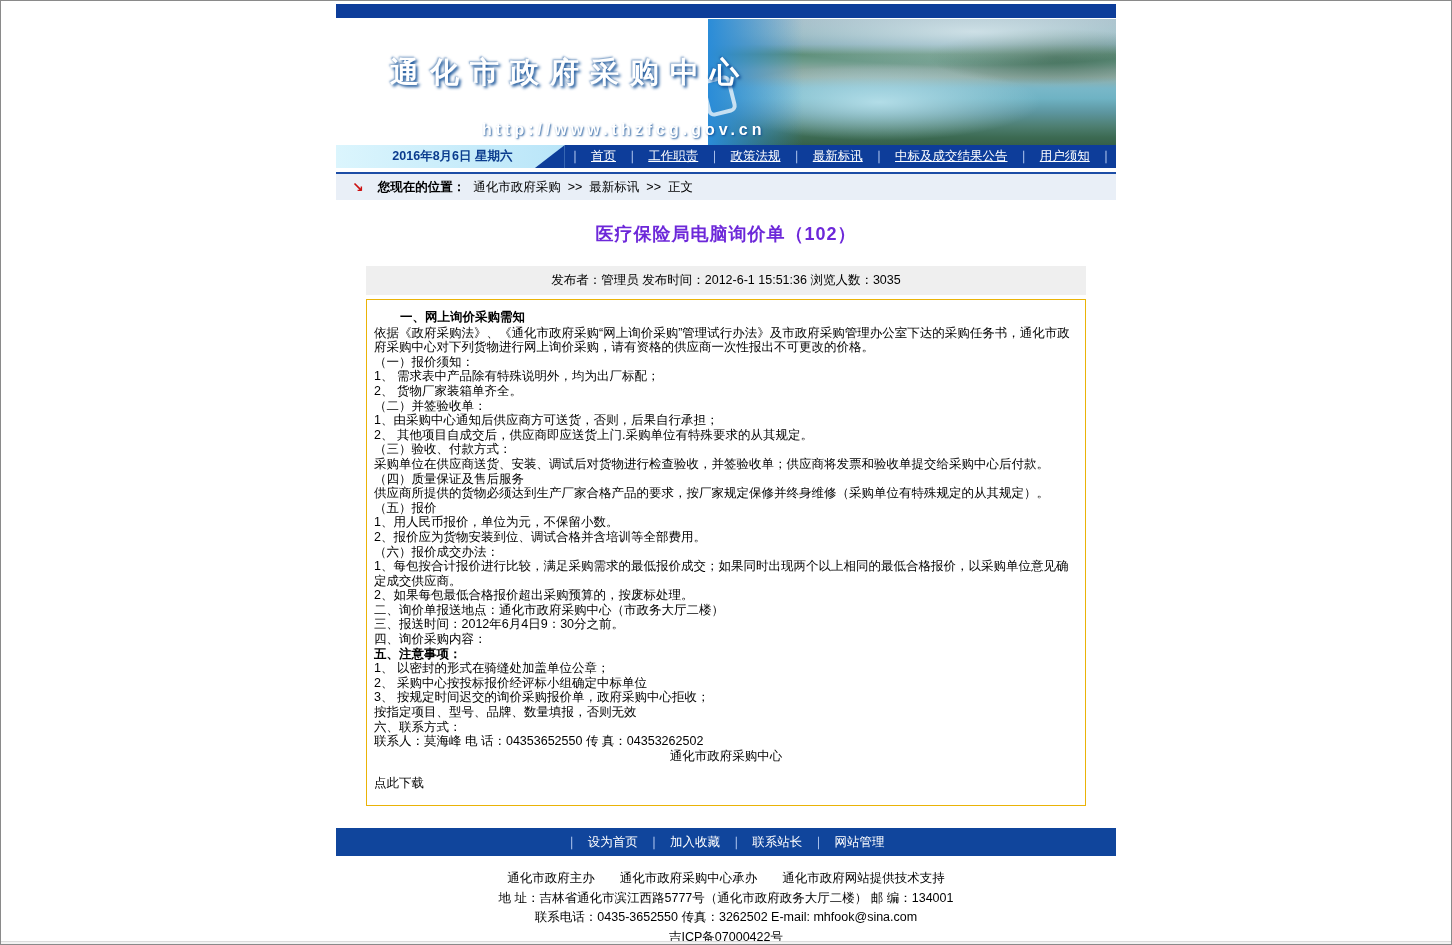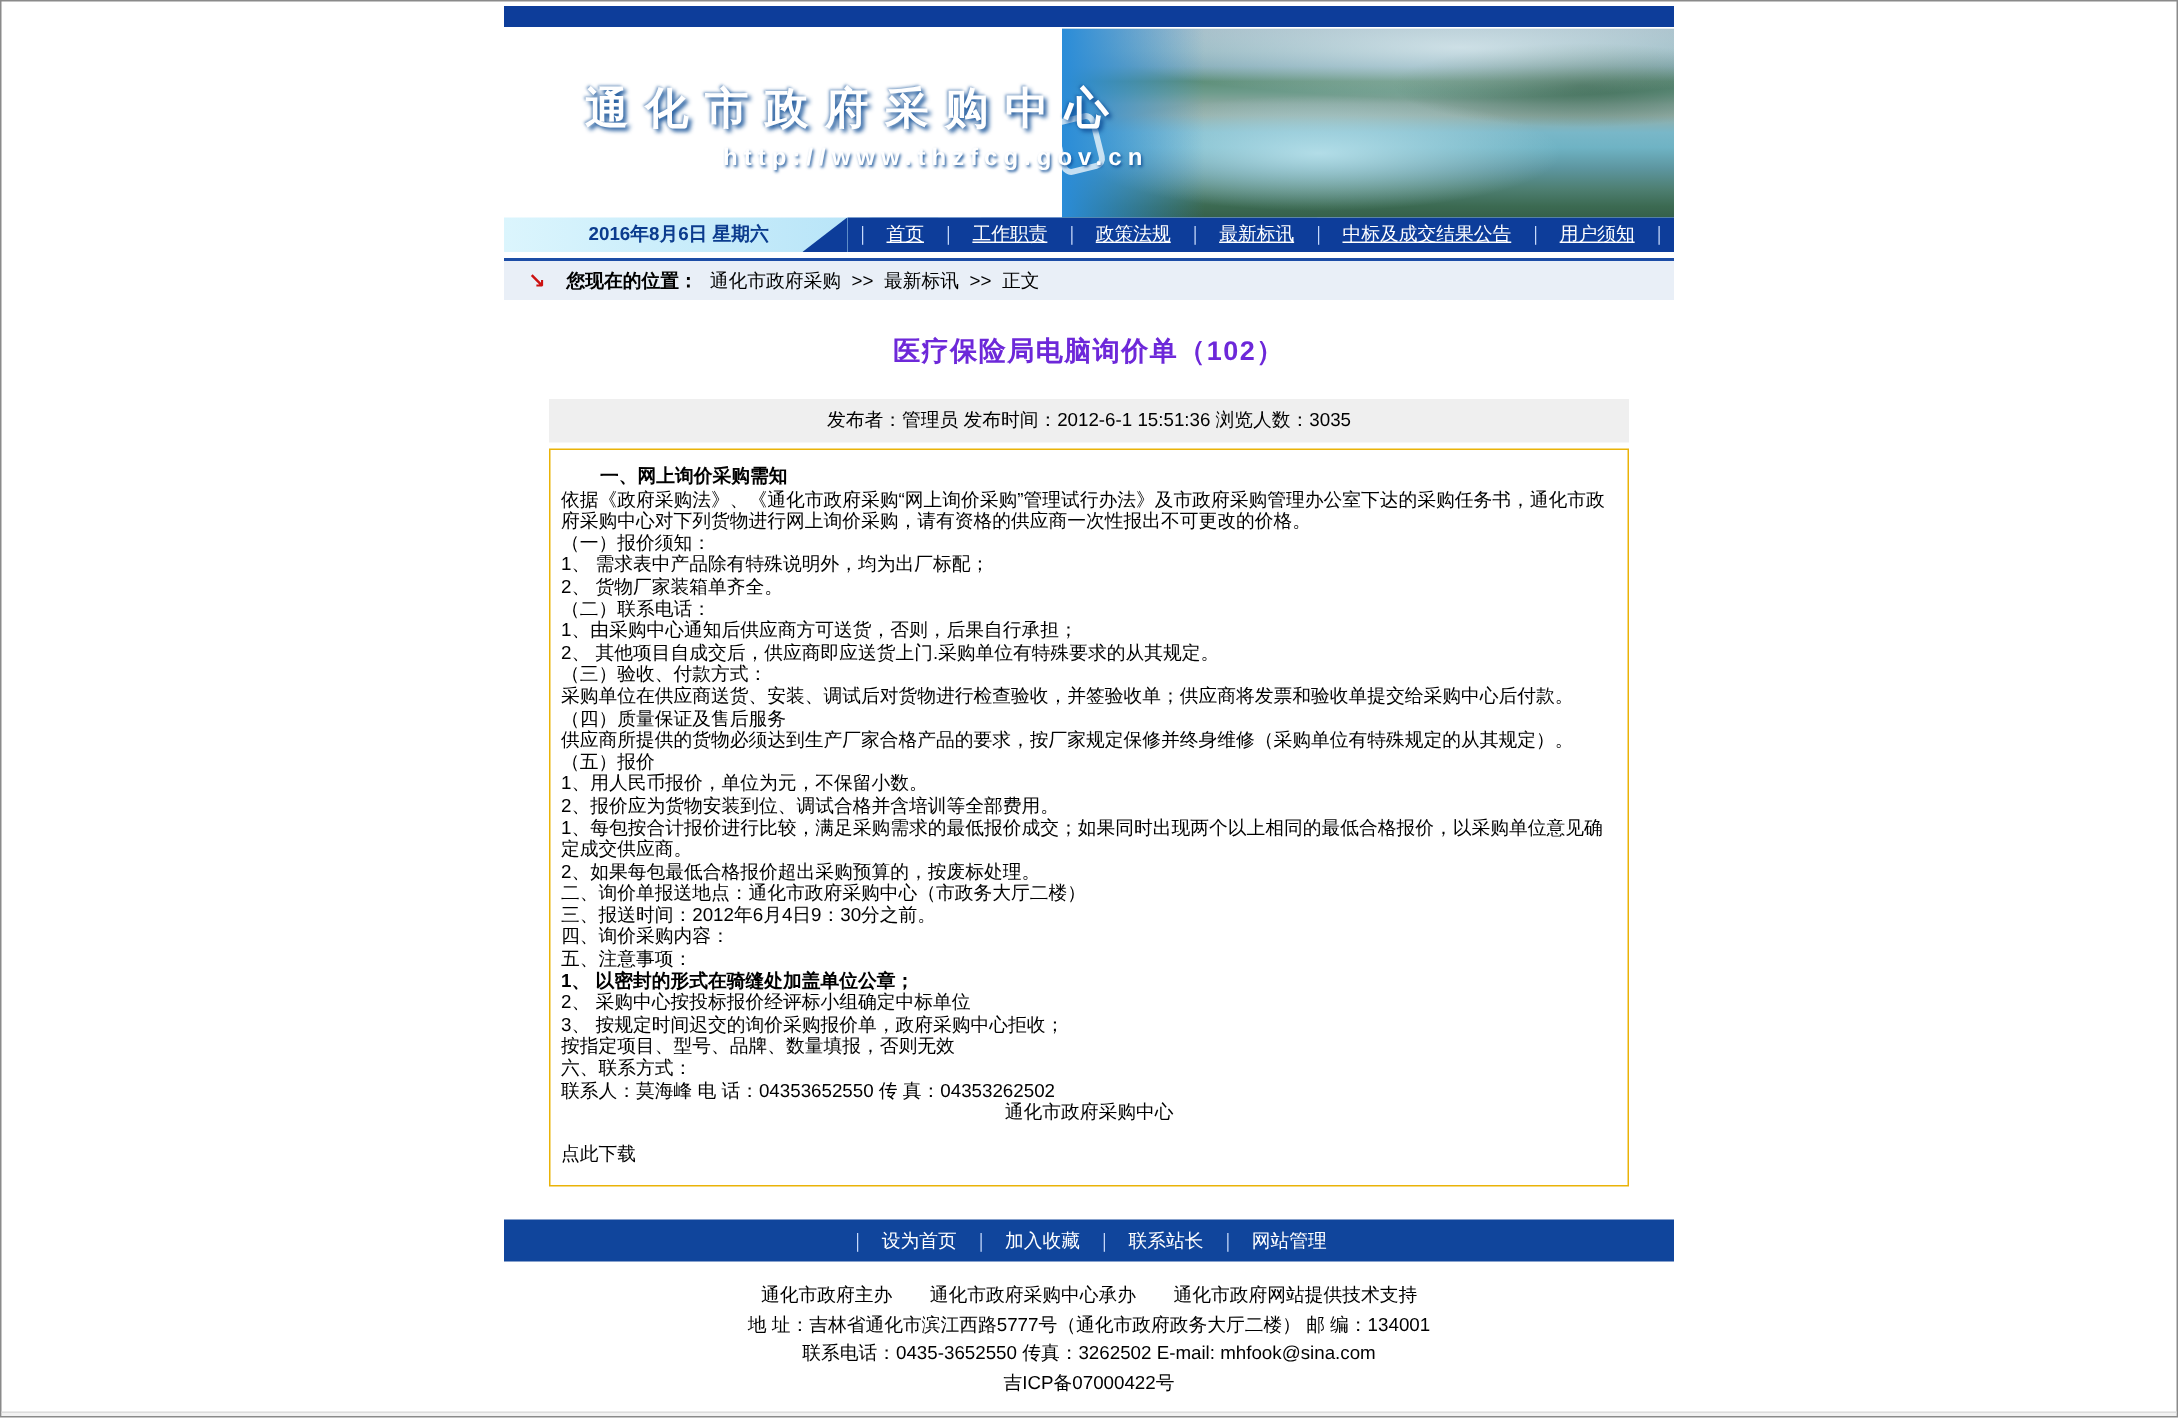--- a/index.html
+++ b/index.html
@@ -44,21 +44,21 @@
     position:absolute; right:382px; top:58px; width:30px; height:38px;
     border:4px solid rgba(255,255,255,0.85); border-radius:7px;
     transform:rotate(-14deg); opacity:.85;
   }
   .site-title {
     position:absolute; left:54px; top:34px; color:#fff; font-size:29px; font-weight:bold;
     letter-spacing:11px; white-space:nowrap;
     text-shadow:2px 2px 3px rgba(16,78,150,0.95), -1px -1px 2px rgba(16,78,150,0.55);
   }
   .site-url {
-    position:absolute; left:146px; top:78px; color:#fff; font-size:16px; font-weight:bold;
+    position:absolute; left:146px; top:102px; color:#fff; font-size:16px; font-weight:bold;
     letter-spacing:4px; white-space:nowrap; text-shadow:1px 1px 2px rgba(16,78,150,0.9);
   }
 
   
   .datestrip { height:23px; display:flex; background:linear-gradient(to right,#dbf5fd,#9bd7f4 55%,#5cb2e8); }
   .date-cell { width:222px; text-align:center; padding-left:34px; font-size:12.5px; font-weight:bold;
                color:#0b3c8e; line-height:23px; white-space:nowrap; }
   .wedge { width:34px; background:#0d3d9a; clip-path:polygon(100% 0, 100% 100%, 0 100%); }
   .mini-nav { flex:1; background:#0d3d9a; color:#fff; display:flex; justify-content:center;
               align-items:center; font-size:12.5px; white-space:nowrap; }
@@ -198,40 +198,41 @@
     <div class="article-body">
 
         <div class="article-line">依据《政府采购法》、《通化市政府采购“网上询价采购”管理试行办法》及市政府采购管理办公室下达的采购任务书，通化市政府采购中心对下列货物进行网上询价采购，请有资格的供应商一次性报出不可更改的价格。</div>
 
         <div class="article-line">（一）报价须知：</div>
 
         <div class="article-line">1、 需求表中产品除有特殊说明外，均为出厂标配；</div>
 
         <div class="article-line">2、 货物厂家装箱单齐全。</div>
 
-        <div class="article-line">（二）联系电话：</div>
+        <div class="article-line">（二）并签验收单：</div>
 
         <div class="article-line">1、由采购中心通知后供应商方可送货，否则，后果自行承担；</div>
 
         <div class="article-line">2、 其他项目自成交后，供应商即应送货上门.采购单位有特殊要求的从其规定。</div>
 
         <div class="article-line">（三）验收、付款方式：</div>
 
         <div class="article-line">采购单位在供应商送货、安装、调试后对货物进行检查验收，并签验收单；供应商将发票和验收单提交给采购中心后付款。</div>
 
         <div class="article-line">（四）质量保证及售后服务</div>
 
         <div class="article-line">供应商所提供的货物必须达到生产厂家合格产品的要求，按厂家规定保修并终身维修（采购单位有特殊规定的从其规定）。</div>
 
         <div class="article-line">（五）报价</div>
 
         <div class="article-line">1、用人民币报价，单位为元，不保留小数。</div>
 
         <div class="article-line">2、报价应为货物安装到位、调试合格并含培训等全部费用。</div>
 
+        <div class="article-line">（六）报价成交办法：</div>
 
         <div class="article-line">1、每包按合计报价进行比较，满足采购需求的最低报价成交；如果同时出现两个以上相同的最低合格报价，以采购单位意见确定成交供应商。</div>
 
         <div class="article-line">2、如果每包最低合格报价超出采购预算的，按废标处理。</div>
 
         <div class="article-line">二、询价单报送地点：通化市政府采购中心（市政务大厅二楼）</div>
 
         <div class="article-line">三、报送时间：2012年6月4日9：30分之前。</div>
 
         <div class="article-line">四、询价采购内容：</div>

